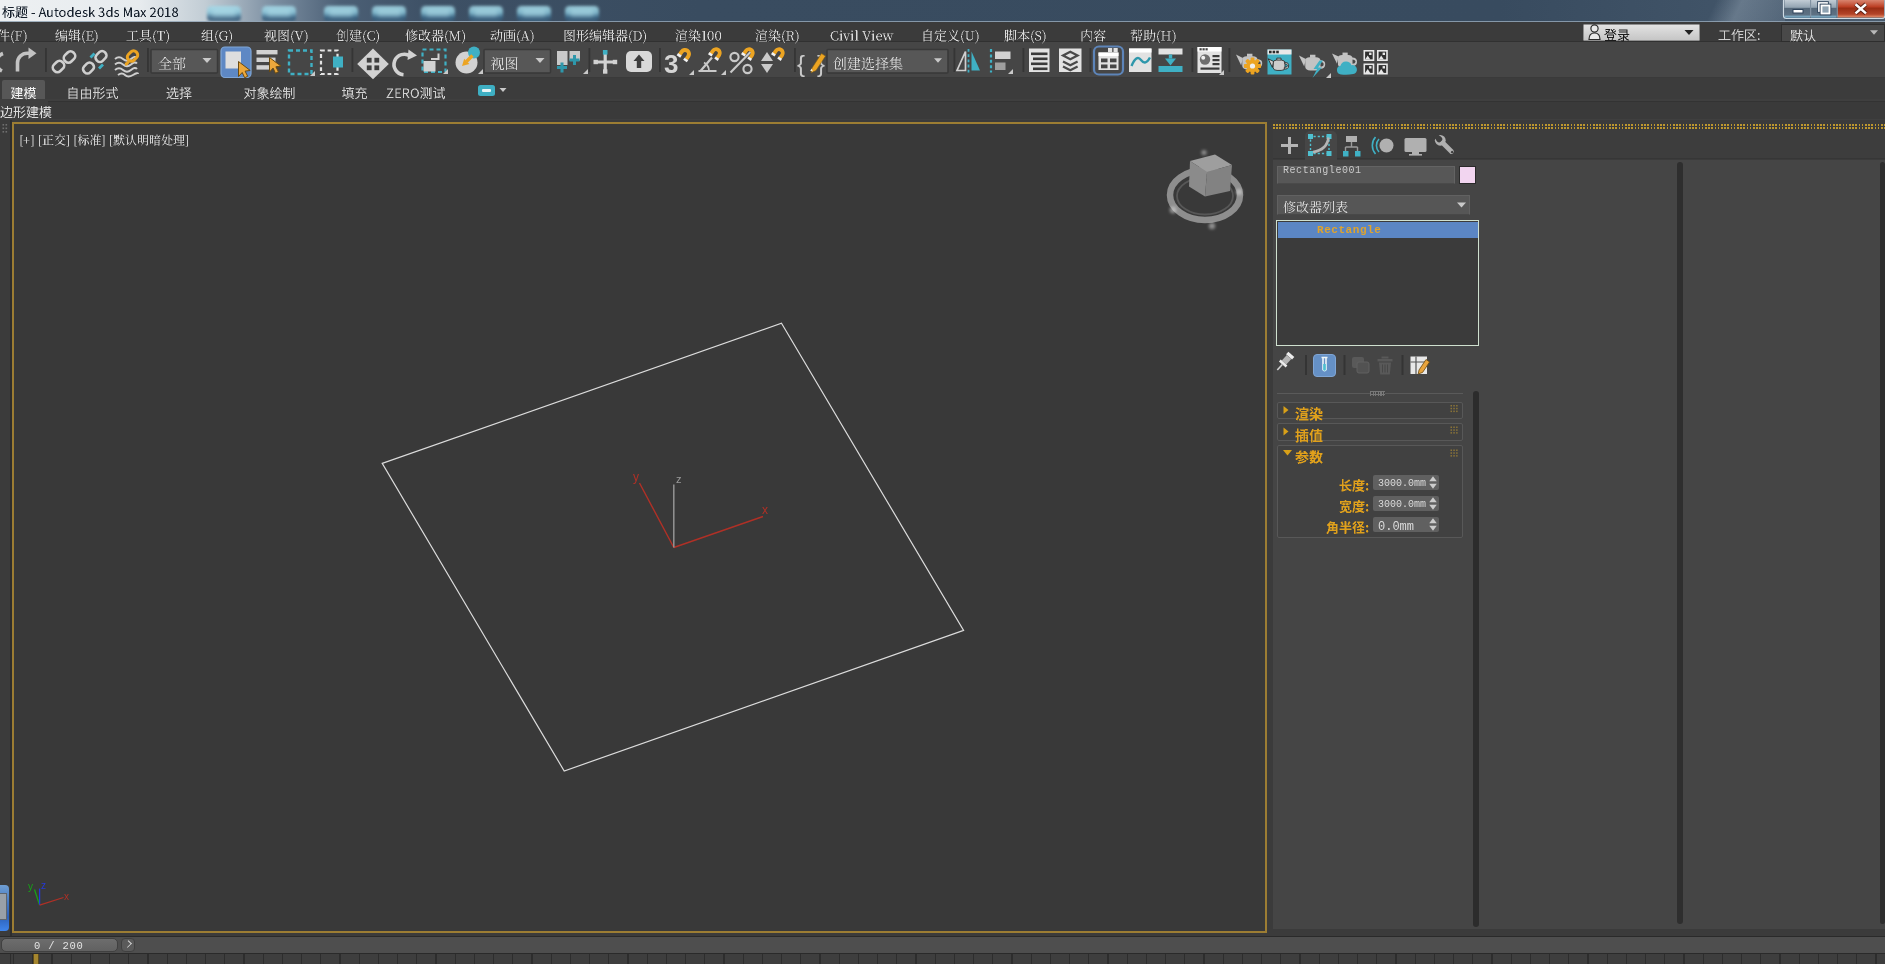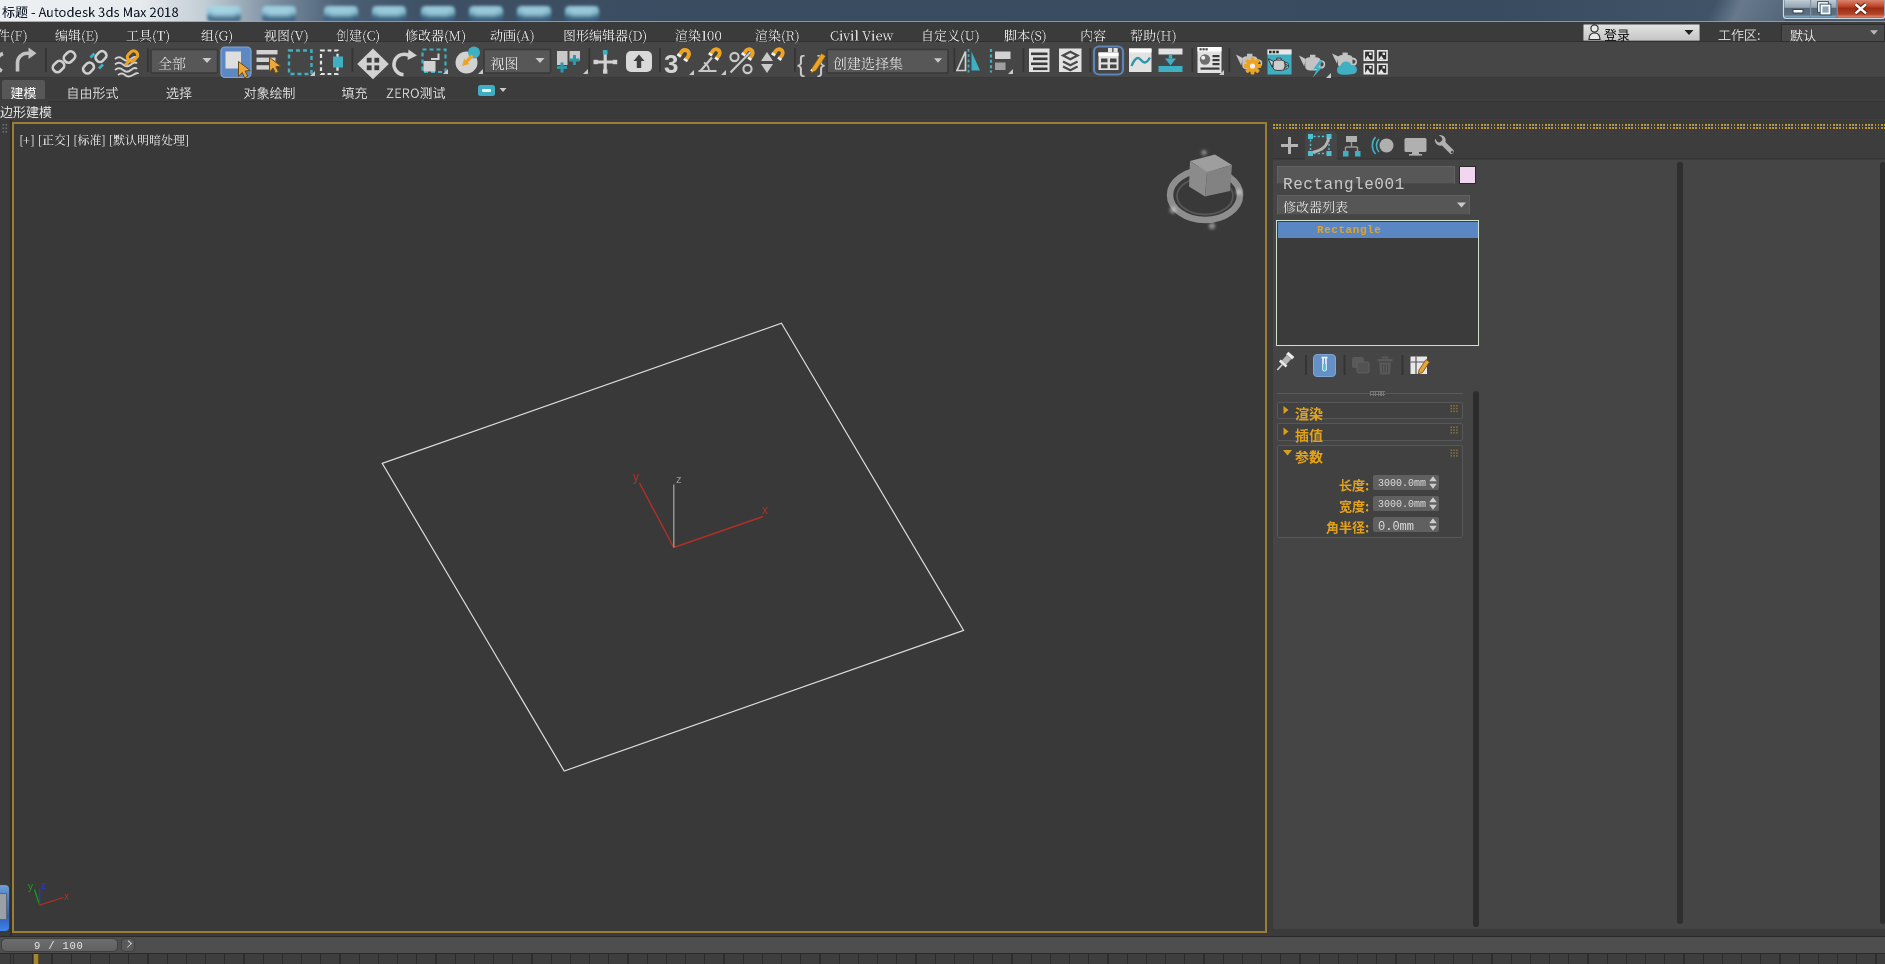--- a/index.html
+++ b/index.html
@@ -36,21 +36,21 @@
 <div class="a" style="left:0;top:99px;width:1885px;height:21px;background:#3f3f3f"></div>
 <div class="a" style="left:48px;top:101px;width:1837px;height:17.5px;background:#3a3a3a;border-top:1px solid #333"></div>
 <div class="a" style="left:9.5px;top:120px;width:2px;height:816px;background:#2e2e2e"></div>
 <div class="a" style="left:12px;top:122px;width:1254.5px;height:810.5px;background:#393939;border:2.2px solid #9c7d33"></div>
 <div class="a" style="left:1273px;top:124.0px;width:612px;height:1.6px;background:repeating-linear-gradient(90deg,#bd972f 0 1.6px,rgba(0,0,0,0) 1.6px 3.2px)"></div>
 <div class="a" style="left:1273px;top:127.0px;width:612px;height:1.6px;background:repeating-linear-gradient(90deg,#bd972f 0 1.6px,rgba(0,0,0,0) 1.6px 3.2px)"></div>
 <div class="a" style="left:1273px;top:129.5px;width:612px;height:29px;background:#3d3d3d;border-bottom:1px solid #363636"></div>
 <div class="a" style="left:1304.5px;top:130.5px;width:32.5px;height:29px;background:#464646;border-radius:5px 5px 0 0"></div>
 <div class="a" style="left:1273px;top:159.5px;width:612px;height:769.5px;background:#454545"></div>
 <div class="a" style="left:1277px;top:166px;width:178px;height:18px;background:#575757;border:1px solid #636363;border-bottom-color:#4a4a4a"></div>
-<div class="a mono" style="left:1283px;top:176px;font-size:16px;color:#c9c9c9;letter-spacing:.55px">Rectangle001</div>
+<div class="a mono" style="left:1283px;top:165px;font-size:10px;color:#c9c9c9;letter-spacing:.55px">Rectangle001</div>
 <div class="a" style="left:1459px;top:166px;width:16.5px;height:18px;background:#f2d5f0;border:1px solid #2a2a2a"></div>
 <div class="a" style="left:1277px;top:195px;width:193px;height:20px;background:#565656;border:1px solid #616161;border-bottom-color:#484848"></div>
 <div class="a" style="left:1276px;top:220px;width:203px;height:126px;background:#3b3b3b;border:1.5px solid #cfe0cf"></div>
 <div class="a" style="left:1277.5px;top:221.5px;width:200px;height:16.5px;background:#5b86c4"></div>
 <div class="a mono" style="left:1317px;top:224px;font-size:11px;font-weight:bold;color:#e0a42c;letter-spacing:.55px">Rectangle</div>
 <div class="a" style="left:1313px;top:353.5px;width:23px;height:23px;background:#6590c5;border:1px solid #7fa5d4;border-radius:4px"></div>
 <div class="a" style="left:1277px;top:392.5px;width:186px;height:1px;background:#5a5a5a"></div>
 <div class="a" style="left:1370px;top:390.5px;width:15px;height:5px;background:#454545;background-image:repeating-linear-gradient(90deg,#777 0 1.2px,rgba(0,0,0,0) 1.2px 2.6px),repeating-linear-gradient(#777 0 1.2px,rgba(0,0,0,0) 1.2px 2.6px)"></div>
 <div class="a" style="left:1276.5px;top:401.5px;width:186px;height:17.5px;background:#414141;border:1px solid #585858;border-radius:2px"></div>
 <div class="a" style="left:1276.5px;top:423px;width:186px;height:17.5px;background:#414141;border:1px solid #585858;border-radius:2px"></div>
@@ -59,21 +59,21 @@
 <div class="a" style="left:1372.5px;top:495.5px;width:66px;height:15px;background:#606060;border-radius:2px"></div>
 <div class="a" style="left:1372.5px;top:516.5px;width:66px;height:15px;background:#606060;border-radius:2px"></div>
 <div class="a mono" style="left:1378px;top:477.5px;font-size:10px;color:#dadada">3000.0mm</div>
 <div class="a mono" style="left:1378px;top:498.5px;font-size:10px;color:#dadada">3000.0mm</div>
 <div class="a mono" style="left:1378px;top:519.5px;font-size:12px;color:#dadada">0.0mm</div>
 <div class="a" style="left:1472.5px;top:391px;width:6px;height:536px;background:#2c2c2c;border-radius:3px"></div>
 <div class="a" style="left:1677px;top:162px;width:5.5px;height:762px;background:#2e2e2e;border-radius:3px"></div>
 <div class="a" style="left:1879.5px;top:162px;width:5.5px;height:762px;background:#2e2e2e;border-radius:3px"></div>
 <div class="a" style="left:0;top:935.5px;width:1885px;height:17px;background:#4e4e4e;border-top:1px solid #2a2a2a"></div>
 <div class="a" style="left:1px;top:937.5px;width:117px;height:14.5px;background:linear-gradient(#6d6d6d,#616161);border:1px solid #404040;border-radius:5px"></div>
-<div class="a mono" style="left:34px;top:939.5px;font-size:10.5px;color:#e4e4e4;letter-spacing:.8px">9 / 100</div>
+<div class="a mono" style="left:34px;top:939.5px;font-size:10.5px;color:#e4e4e4;letter-spacing:.8px">0 / 200</div>
 <div class="a" style="left:120.5px;top:937.5px;width:14px;height:14.5px;background:#5a5a5a;border:1px solid #404040;border-radius:4px"></div>
 <div class="a" style="left:125px;top:939px;width:6px;height:6px;border-top:1.8px solid #d8d8d8;border-right:1.8px solid #d8d8d8;transform:rotate(45deg) scale(.8,1);transform-origin:50% 50%;margin-top:2px"></div>
 <div class="a" style="left:0;top:952.5px;width:1885px;height:11.5px;background:#3e3e3e;border-top:1px solid #2a2a2a;background-image:repeating-linear-gradient(90deg,#2d2d2d 0 1.2px,rgba(0,0,0,0) 1.2px 19.2px);background-position:13px 0"></div>
 <div class="a" style="left:32.5px;top:953.5px;width:6.5px;height:10.5px;background:#a5862e;border-left:1px solid #5f4d1d;border-right:1px solid #5f4d1d"></div>
 <div class="a" style="left:0;top:885px;width:9px;height:46px;background:linear-gradient(#6f9ed2,#4377c2 40%,#2e62ba 70%,#3f85ec);border-radius:0 4px 4px 0"></div>
 <div class="a" style="left:0;top:893px;width:7px;height:27px;background:#99a0a8;border:1px solid #5e6670;border-left:none"></div>
 <svg class="a" style="left:0;top:0" width="1885" height="964" viewBox="0 0 1885 964">
 <g>
       <rect x="1783.5" y="-2" width="101.5" height="20.5" rx="3" fill="none" stroke="#cfdbe4" stroke-width="1.2"></rect>
       <rect x="1784.5" y="-1" width="25.5" height="18.5" fill="url(#wgGlass)"></rect>

